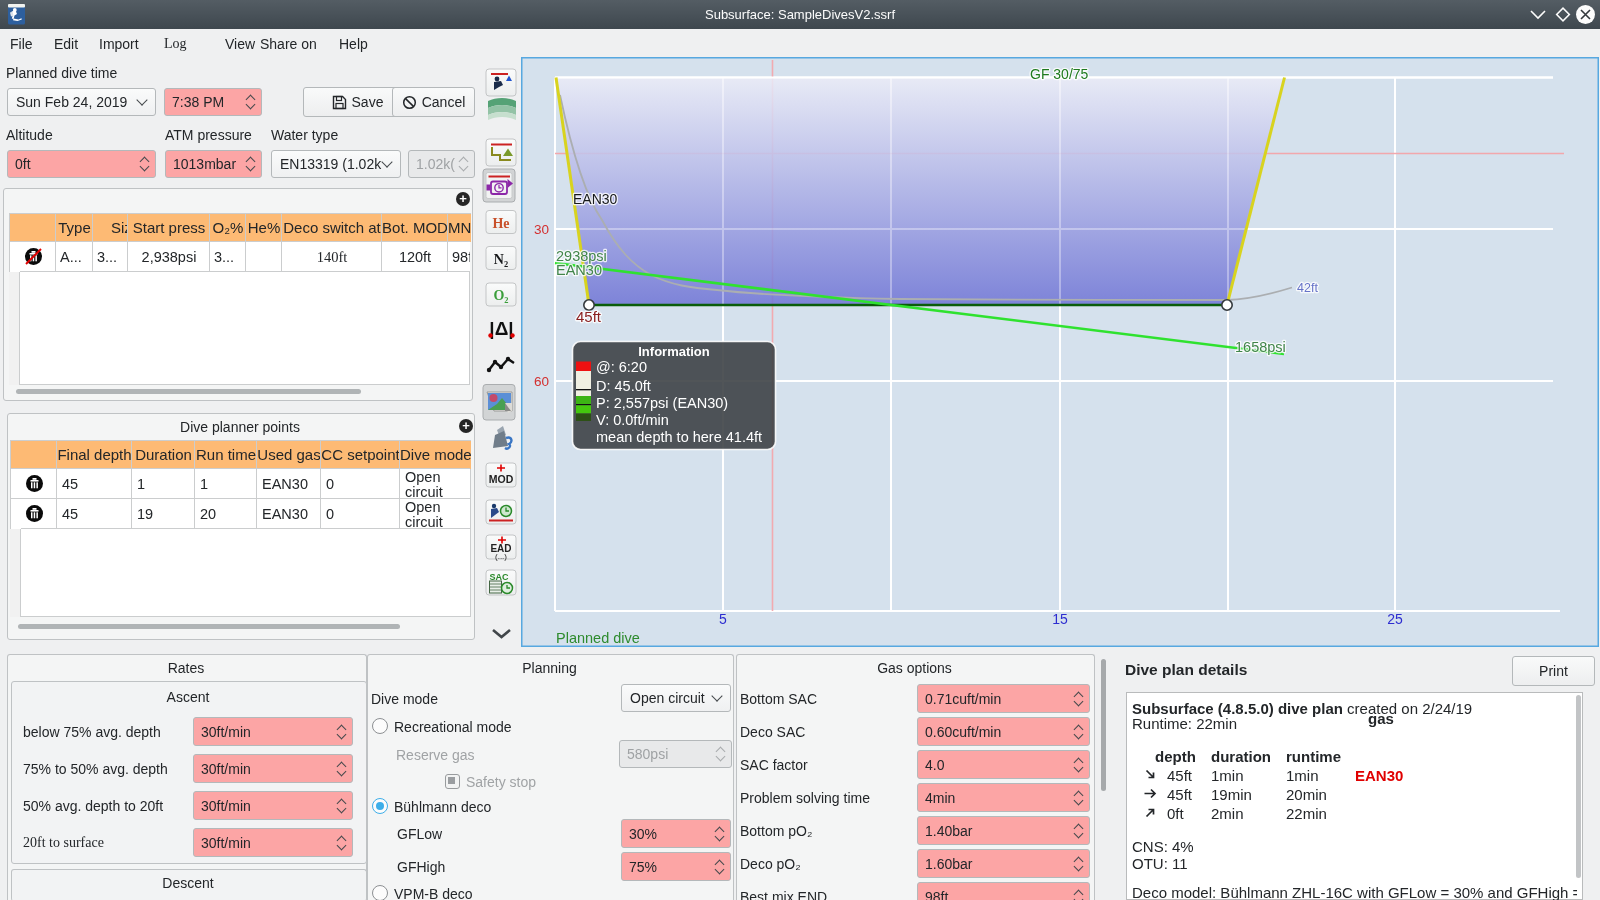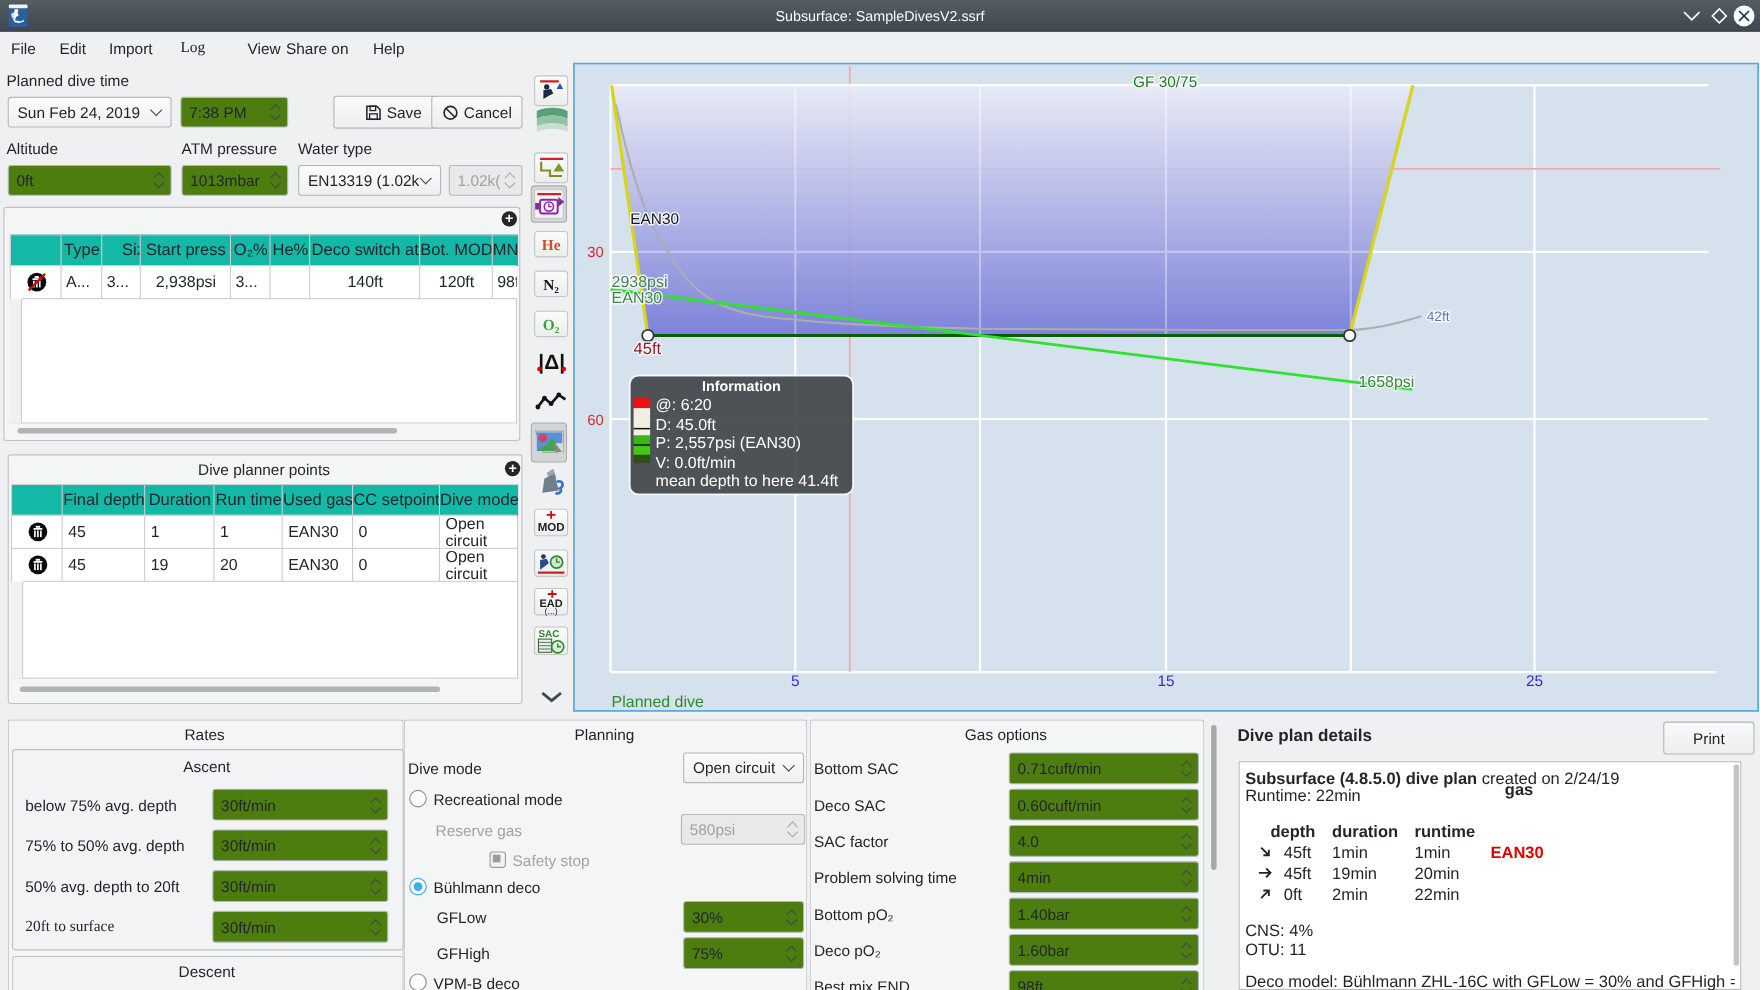--- a/index.html
+++ b/index.html
@@ -7,38 +7,38 @@
   font-family:"Liberation Sans",sans-serif;font-size:14px;color:#232629;}
 .abs{position:absolute;}
 .lbl{position:absolute;white-space:nowrap;}
 
 #titlebar{position:absolute;left:0;top:0;width:1600px;height:29px;
   background:linear-gradient(#545d64,#3e474e);}
 #titletext{position:absolute;left:0;top:7px;width:1600px;text-align:center;color:#fcfcfc;font-size:13px;}
 
 .btn{position:absolute;background:linear-gradient(#f9fafa,#edeeef);border:1px solid #b4b8ba;border-radius:3px;
   display:flex;align-items:center;justify-content:center;font-size:14px;color:#232629;}
-.field{position:absolute;background:#4d7c0f;border:1px solid #b4b8ba;border-radius:3px;font-size:14px;color:#232629;}
+.field{position:absolute;background:#fca5a5;border:1px solid #b4b8ba;border-radius:3px;font-size:14px;color:#232629;}
 .field .tx{position:absolute;left:7px;top:50%;transform:translateY(-50%);white-space:nowrap;}
 .combo{position:absolute;background:linear-gradient(#fafbfb,#eff0f1);border:1px solid #b4b8ba;border-radius:3px;font-size:14px;color:#232629;}
 .combo .tx{position:absolute;left:8px;top:50%;transform:translateY(-50%);white-space:nowrap;}
 .dis{background:#e8e9ea !important;color:#9fa2a4 !important;}
 
 .ud{position:absolute;right:5px;top:50%;width:11px;height:18px;transform:translateY(-50%);}
 .ud:before,.ud:after{content:"";position:absolute;left:2px;width:6px;height:6px;border:solid #45494c;border-width:1.6px 1.6px 0 0;}
 .ud:before{top:3px;transform:rotate(-45deg);}
 .ud:after{bottom:3px;transform:rotate(135deg);}
 
 .dn{position:absolute;right:8px;top:50%;width:9px;height:9px;margin-top:-6px;}
 .dn:before{content:"";position:absolute;left:0;top:0;width:7px;height:7px;border:solid #45494c;border-width:0 0 1.6px 1.6px;transform:rotate(-45deg);}
 
 .panel{position:absolute;background:#f4f5f5;border:1px solid #bfc2c4;border-radius:3px;}
 
 .tcell{position:absolute;background:#fff;border-left:1px solid #cbcdce;border-top:1px solid #cbcdce;overflow:hidden;font-size:14.5px;}
-.hcell{background:#14b8a6;text-align:center;font-size:15px;white-space:nowrap;}
+.hcell{background:#fdba74;text-align:center;font-size:15px;white-space:nowrap;}
 .plus{position:absolute;width:14px;height:14px;border-radius:7px;background:#262626;color:#fff;
   font-size:13px;line-height:13px;text-align:center;font-weight:bold;}
 
 .radio{position:absolute;width:16px;height:16px;border-radius:9px;border:1.5px solid #8d9093;background:#fcfcfc;box-sizing:border-box;}
 .radio.on{border-color:#3daee9;}
 .radio.on:before{content:"";position:absolute;left:2.5px;top:2.5px;width:8px;height:8px;border-radius:4px;background:#3daee9;}
 .chk{position:absolute;width:15px;height:15px;border:1.8px solid #989b9d;border-radius:3px;box-sizing:border-box;background:#f2f3f3;}
 .chk:before{content:"";position:absolute;left:2px;top:2px;width:7px;height:7px;background:#9a9da0;}
 .gray{color:#a0a3a5;}
 .dis .ud:before,.dis .ud:after{border-color:#a8abad;}
@@ -130,21 +130,21 @@
   <div class="tcell hcell" style="left:281px;top:213px;width:100px;height:28px;line-height:28px;">Deco switch at</div>
   <div class="tcell hcell" style="left:381px;top:213px;width:66px;height:28px;line-height:28px;">Bot. MOD</div>
   <div class="tcell hcell" style="left:447px;top:213px;width:23px;height:28px;line-height:28px;">MN</div>
 
   <div class="tcell" style="left:9px;top:241px;width:46px;height:30px;"></div>
   <div class="tcell" style="left:55px;top:241px;width:37px;height:30px;line-height:30px;padding-left:4px;box-sizing:border-box;">A...</div>
   <div class="tcell" style="left:92px;top:241px;width:35px;height:30px;line-height:30px;padding-left:4px;box-sizing:border-box;">3...</div>
   <div class="tcell" style="left:127px;top:241px;width:82px;height:30px;line-height:30px;text-align:center;">2,938psi</div>
   <div class="tcell" style="left:209px;top:241px;width:36px;height:30px;line-height:30px;padding-left:4px;box-sizing:border-box;">3...</div>
   <div class="tcell" style="left:245px;top:241px;width:36px;height:30px;"></div>
-  <div class="tcell" style="left:281px;top:241px;width:100px;height:30px;line-height:30px;text-align:center;">140ft</div>
+  <div class="tcell" style="left:281px;top:241px;width:100px;height:30px;line-height:30px;text-align:center;font-family:Liberation Serif, serif;">140ft</div>
   <div class="tcell" style="left:381px;top:241px;width:66px;height:30px;line-height:30px;text-align:center;">120ft</div>
   <div class="tcell" style="left:447px;top:241px;width:23px;height:30px;line-height:30px;padding-left:4px;box-sizing:border-box;">98f</div>
   <div class="abs" style="left:20px;top:271px;width:450px;height:1px;background:#cbcdce;"></div>
   <svg class="abs" style="left:24px;top:247px;" width="19" height="19" viewBox="0 0 19 19">
     <circle cx="9.5" cy="9.5" r="8.5" fill="#0a0a0a"></circle>
     <rect x="5.5" y="6" width="8" height="1.6" fill="#fff"></rect>
     <rect x="7.5" y="4" width="4" height="1.8" fill="#fff"></rect>
     <rect x="6" y="8.3" width="1.5" height="6" fill="#fff"></rect>
     <rect x="8.7" y="8.3" width="1.5" height="6" fill="#fff"></rect>
     <rect x="11.4" y="8.3" width="1.5" height="6" fill="#fff"></rect>

